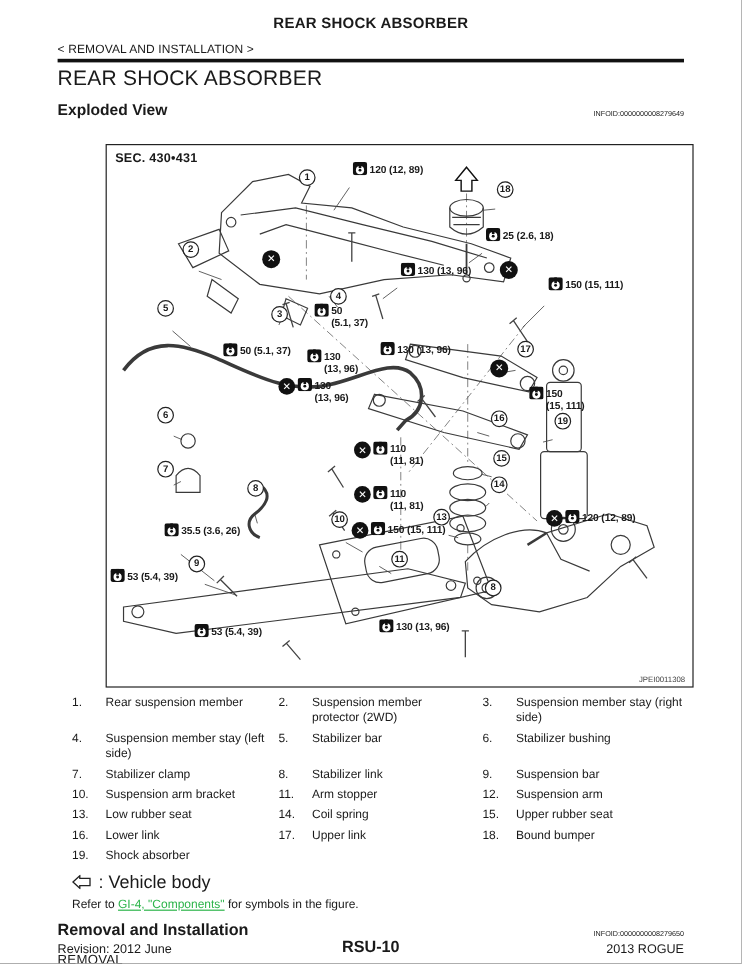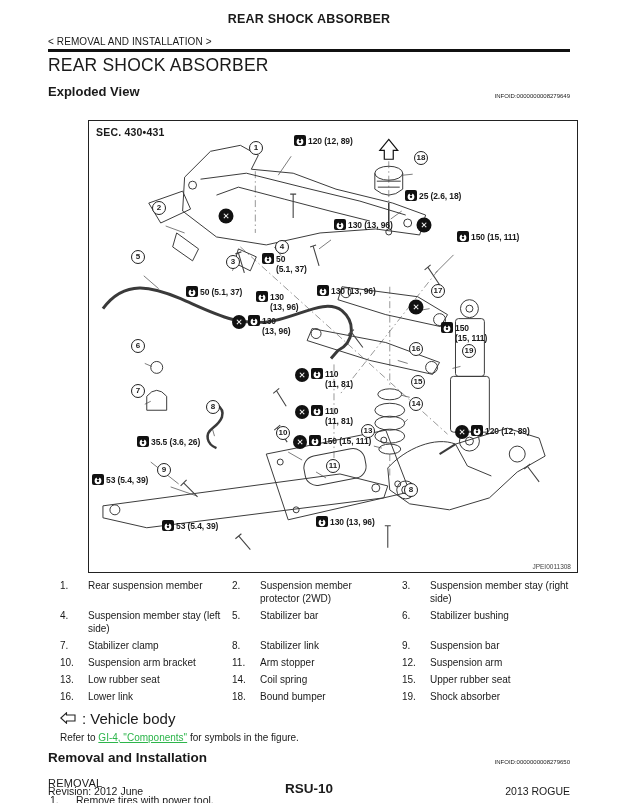--- a/index.html
+++ b/index.html
@@ -474,20 +474,24 @@
         </div>
         <div class="part-item">
           <span class="pnum">15.</span>
           <span class="plabel">Upper rubber seat</span>
         </div>
         <div class="part-item">
           <span class="pnum">16.</span>
           <span class="plabel">Lower link</span>
         </div>
         <div class="part-item">
+          <span class="pnum">17.</span>
+          <span class="plabel">Upper link</span>
+        </div>
+        <div class="part-item">
           <span class="pnum">18.</span>
           <span class="plabel">Bound bumper</span>
         </div>
         <div class="part-item">
           <span class="pnum">19.</span>
           <span class="plabel">Shock absorber</span>
         </div>
       </div>
 
     <div class="vehicle-row">

